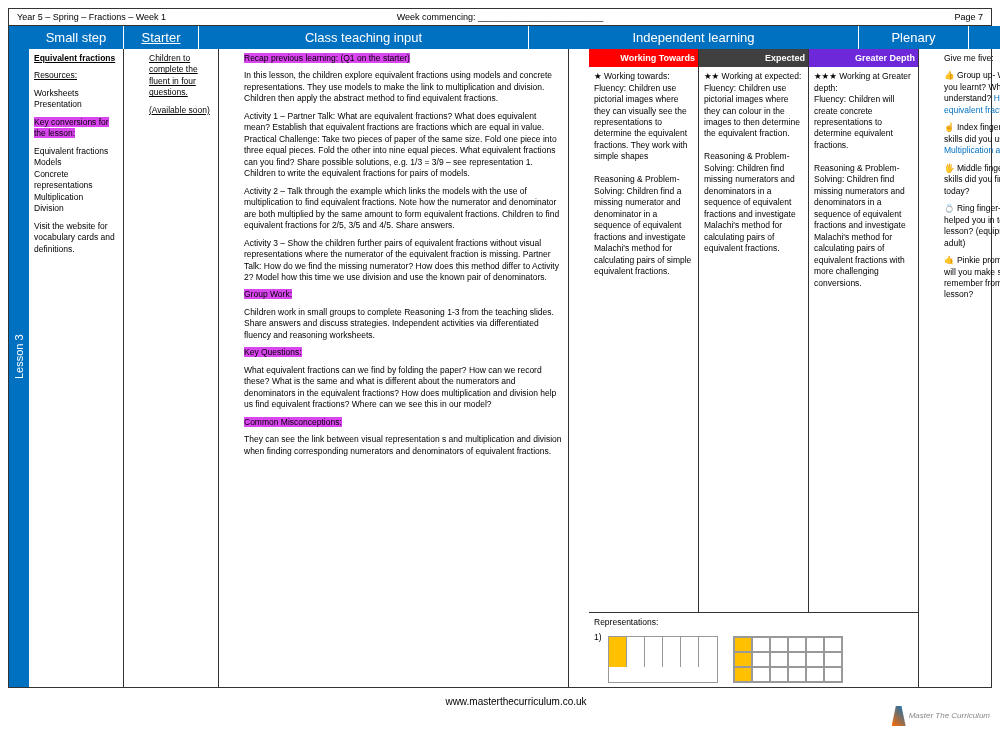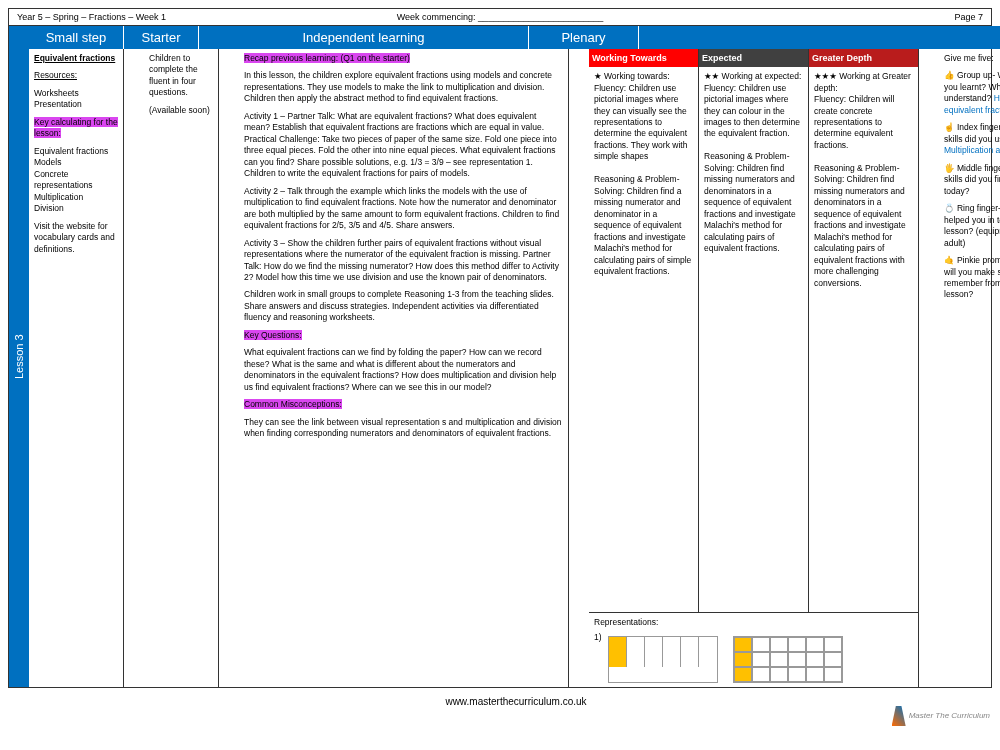--- a/index.html
+++ b/index.html
@@ -8,35 +8,35 @@
   .topbar { display: flex; justify-content: space-between; padding: 3px 8px; border-bottom: 1px solid #333; font-size: 9px; gap: 36px; }
   .topbar-left, .topbar-center, .topbar-right { flex: 1; }
   .topbar-center { text-align: center; }
   .topbar-right { text-align: right; }
   .main { flex: 1; display: flex; }
   .lesson-tab { background: #0070c0; color: #fff; width: 20px; display: flex; align-items: center; justify-content: center; writing-mode: vertical-rl; transform: rotate(180deg); font-size: 11px; }
   .grid { flex: 1; display: flex; flex-direction: column; }
   .header-row { display: flex; background: #0070c0; color: #fff; text-align: center; font-size: 13px; }
   .header-row > div { border-right: 1px solid #fff; padding: 4px 2px; }
   .col-step { width: 95px; }
-  .col-starter { width: 75px; }
+  .col-starter { width: 75px; text-decoration: underline; }
   .col-input { width: 330px; }
   .col-independent { width: 330px; }
   .col-plenary { width: 110px; }
   .body-row { flex: 1; display: flex; gap: 20px; }
   .body-row > div { border-right: 1px solid #333; padding: 4px 5px; font-size: 8.5px; line-height: 1.35; }
   .body-row > div:last-child { border-right: none; }
   .col-independent-body { display: flex; flex-direction: column; padding: 0 !important; }
   .diff-row { display: flex; flex: 1; }
   .diff-col { flex: 1; border-right: 1px solid #333; padding: 4px 5px; }
   .diff-col:last-child { border-right: none; }
-  .diff-header { color: #fff; font-weight: bold; text-align: left; padding: 3px; margin: -4px -5px 4px -5px; font-size: 9px; }
+  .diff-header { color: #fff; font-weight: bold; text-align: right; padding: 3px; margin: -4px -5px 4px -5px; font-size: 9px; }
   .hdr-wt { background: #ff0000; }
   .hdr-exp { background: #404040; }
-  .hdr-gd { background: #b91c1c; }
+  .hdr-gd { background: #6d28d9; }
   .rep-box { border-top: 1px solid #333; padding: 4px 5px; }
   .rep-bars { display: flex; gap: 15px; margin-top: 4px; }
   .bar { display: flex; border: 1px solid #999; }
   .cell { width: 18px; height: 30px; border-right: 1px solid #999; }
   .cell:last-child { border-right: none; }
   .cell.f { background: #ffc000; }
   .bar2 { display: flex; flex-direction: column; border: 1px solid #999; }
   .bar2-row { display: flex; }
   .cell2 { width: 18px; height: 15px; border: 1px solid #999; }
   .cell2.f { background: #ffc000; }
@@ -57,47 +57,49 @@
     <div class="topbar-left">Year 5 – Spring – Fractions – Week 1</div>
     <div class="topbar-center">Week commencing: _________________________</div>
     <div class="topbar-right">Page 7</div>
   </div>
   <div class="main">
     <div class="lesson-tab">Lesson 3</div>
     <div class="grid">
       <div class="header-row">
         <div class="col-step">Small step</div>
         <div class="col-starter">Starter</div>
+        <div class="col-input">Class teaching input</div>
         <div class="col-independent">Independent learning</div>
         <div class="col-plenary">Plenary</div>
       </div>
       <div class="body-row">
         <div class="col-step">
           <p class="bold underline">Equivalent fractions</p>
           <p class="underline">Resources:</p>
           <p style="white-space:pre-line">Worksheets
 Presentation</p>
-          <p><span class="hl">Key calculating for the lesson:</span></p>
+          <p><span class="hl">Key conversions for the lesson:</span></p>
           <p style="white-space:pre-line">Equivalent fractions
 Models
 Concrete representations
 Multiplication
 Division</p>
           <p>Visit the website for vocabulary cards and definitions.</p>
         </div>
         <div class="col-starter">
           <p>Children to complete the fluent in four questions.</p>
           <p>(Available soon)</p>
         </div>
         <div class="col-input">
           <p><span class="hl">Recap previous learning: (Q1 on the starter)</span></p>
           <p>In this lesson, the children explore equivalent fractions using models and concrete representations. They use models to make the link to multiplication and division. Children then apply the abstract method to find equivalent fractions.</p>
           <p>Activity 1 – Partner Talk: What are equivalent fractions? What does equivalent mean? Establish that equivalent fractions are fractions which are equal in value. Practical Challenge: Take two pieces of paper of the same size. Fold one piece into three equal pieces. Fold the other into nine equal pieces. What equivalent fractions can you find? Share possible solutions, e.g. 1/3 = 3/9 – see representation 1. Children to write the equivalent fractions for pairs of models.</p>
           <p>Activity 2 – Talk through the example which links the models with the use of multiplication to find equivalent fractions. Note how the numerator and denominator are both multiplied by the same amount to form equivalent fractions. Children to find equivalent fractions for 2/5, 3/5 and 4/5. Share answers.</p>
           <p>Activity 3 – Show the children further pairs of equivalent fractions without visual representations where the numerator of the equivalent fraction is missing. Partner Talk: How do we find the missing numerator? How does this method differ to Activity 2? Model how this time we use division and use the known pair of denominators.</p>
+          <p><span class="hl">Group Work:</span></p>
           <p>Children work in small groups to complete Reasoning 1-3 from the teaching slides. Share answers and discuss strategies. Independent activities via differentiated fluency and reasoning worksheets.</p>
           <p><span class="hl">Key Questions:</span></p>
           <p>What equivalent fractions can we find by folding the paper? How can we record these? What is the same and what is different about the numerators and denominators in the equivalent fractions? How does multiplication and division help us find equivalent fractions? Where can we see this in our model?</p>
           <p><span class="hl">Common Misconceptions:</span></p>
           <p>They can see the link between visual representation s and multiplication and division when finding corresponding numerators and denominators of equivalent fractions.</p>
         </div>
         <div class="col-independent col-independent-body">
           <div class="diff-row">
             <div class="diff-col">
               <div class="diff-header hdr-wt">Working Towards</div>

